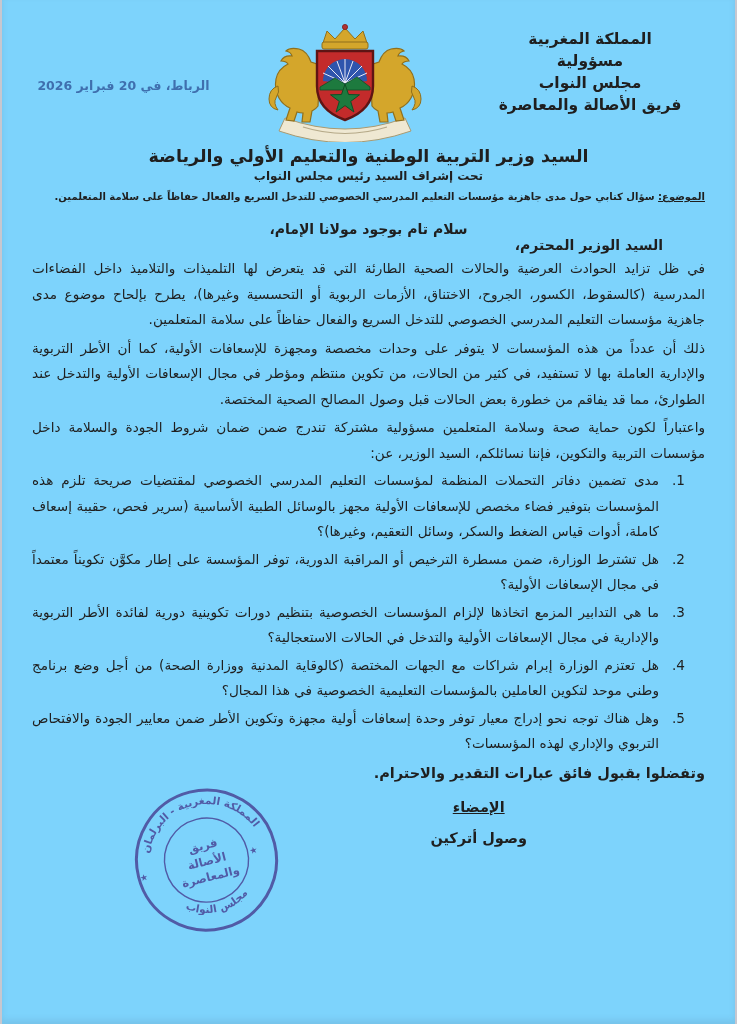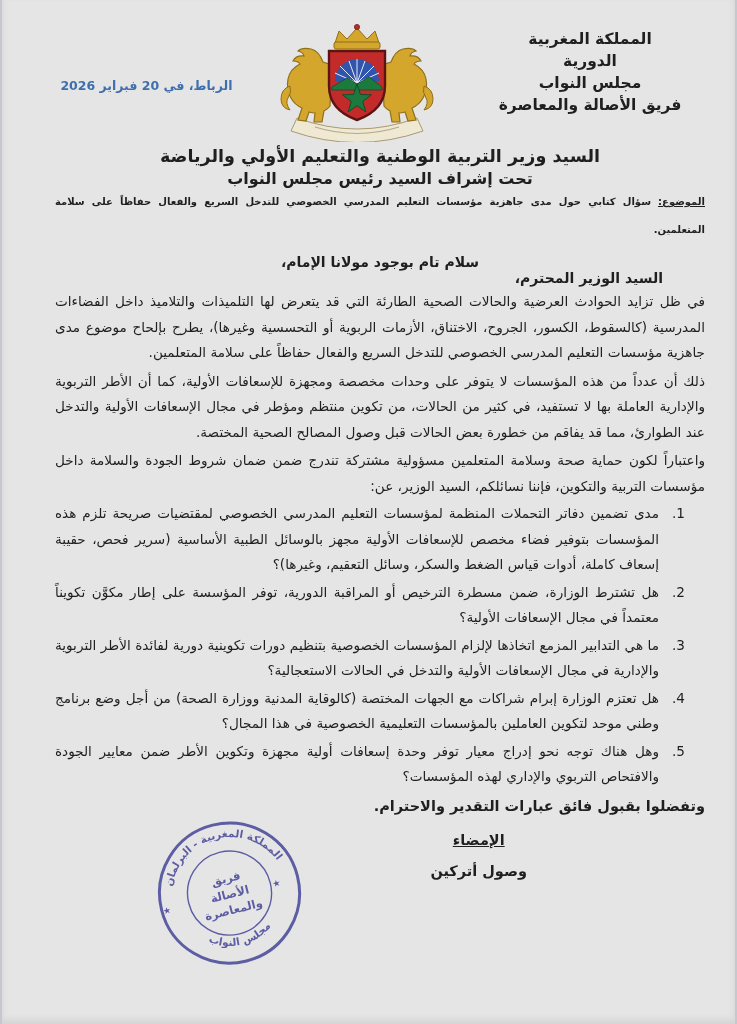--- a/index.html
+++ b/index.html
@@ -5,43 +5,42 @@
   * { margin:0; padding:0; box-sizing:border-box; }
   body {
     width:737px; height:1024px;
     background:#ffffff;
     font-family:"DejaVu Sans", sans-serif;
     color:#1f1f1f;
   }
   .page {
     position:relative;
     width:737px; height:1024px;
-    background:#e5e5e5;
+    background:#7dd3fc;
     direction:rtl;
     border-left:2px solid #c7c7cf;
     border-right:2px solid #c7c7cf;
     box-shadow: inset 0 -4px 6px rgba(60,60,80,.10);
     overflow:hidden;
-    padding-left:23px;
   }
   
   .topbar {
     display:flex; justify-content:space-between; align-items:flex-start;
     padding:24px 14px 0 14px;
   }
   .header-block { width:262px; text-align:center; font-weight:bold;
     font-size:15.5px; line-height:22px; margin-top:4px; }
   .emblem-wrap { width:170px; display:flex; justify-content:center; }
   .date-block { width:215px; text-align:center; margin-top:54px;
     font-size:12.5px; font-weight:bold; color:#3f6fae; }
   
   .addressee { text-align:center; margin-top:4px; }
   .addressee .to   { font-size:11.5px; font-weight:bold; }
   .addressee .rcpt { font-size:17.5px; font-weight:bold; margin-top:1px; }
-  .addressee .via  { font-size:16px; font-weight:bold; margin-top:3px; }
+  .addressee .via  { font-size:12px; font-weight:bold; margin-top:3px; }
   
   .content { padding:0 30px; }
   .subject { font-weight:bold; font-size:10px;
     line-height:28px; text-align:justify; }
   .subject .subject-label { text-decoration:underline; }
   .greeting { text-align:center; font-size:14px; font-weight:bold; margin-top:10px; }
   .salutation { padding-right:42px; font-weight:bold; font-size:14px; }
   p.body-par { font-size:13.6px; line-height:25.5px; text-align:justify; margin-top:3px; }
   
   .questions { margin-top:2px; padding-right:20px; }
@@ -61,21 +60,21 @@
 </style>
 </head>
 <body>
 
 <div class="page">
 
   <div class="topbar">
 
     <div class="header-block">
       <div>المملكة المغربية</div>
-      <div>الدورية</div>
+      <div>مسؤولية</div>
       <div>مجلس النواب</div>
       <div>فريق الأصالة والمعاصرة</div>
     </div>
 
     <div class="emblem-wrap">
       <svg width="160" height="118" viewBox="0 0 160 118">
 
         <path d="M20 94 Q80 116 140 94 L146 107 Q80 130 14 107 Z" fill="#efe8d2" stroke="#a89a72" stroke-width="1"></path>
         <path d="M38 103 Q80 116 122 103" fill="none" stroke="#8d7f57" stroke-width="1.1" opacity="0.6"></path>
 

